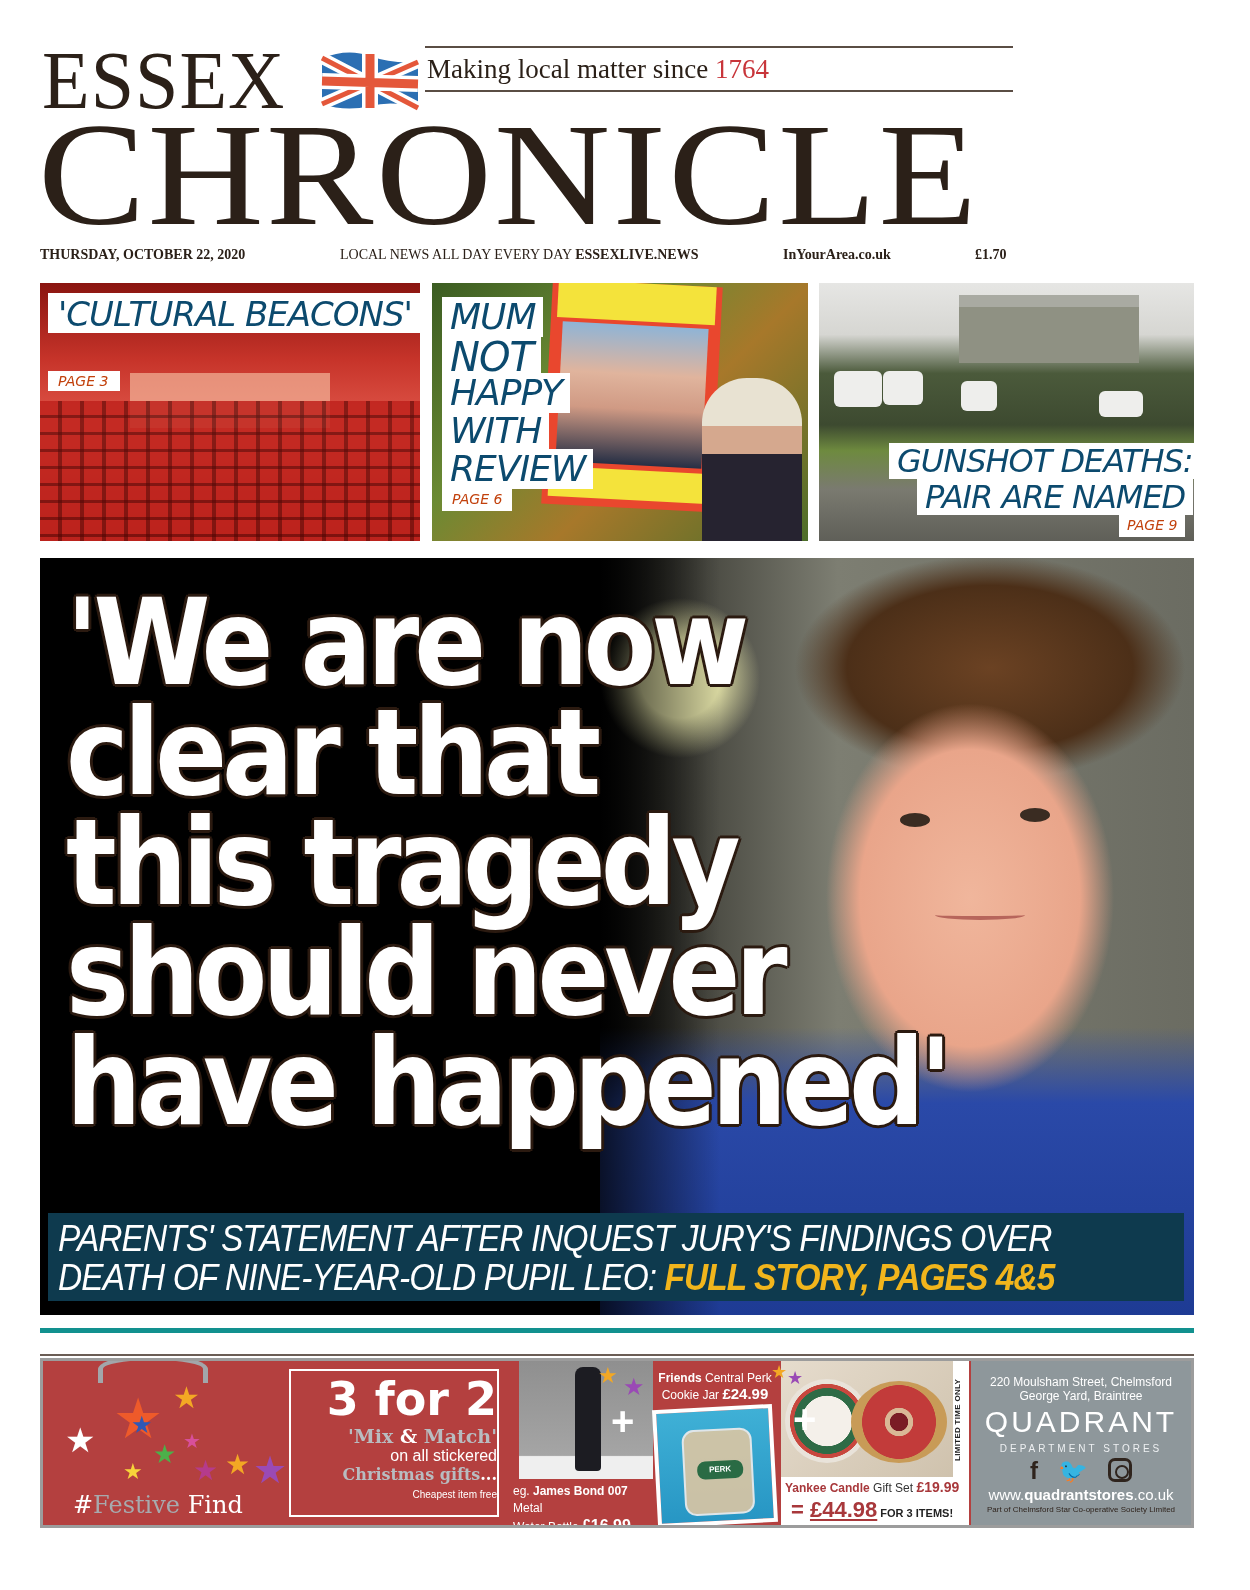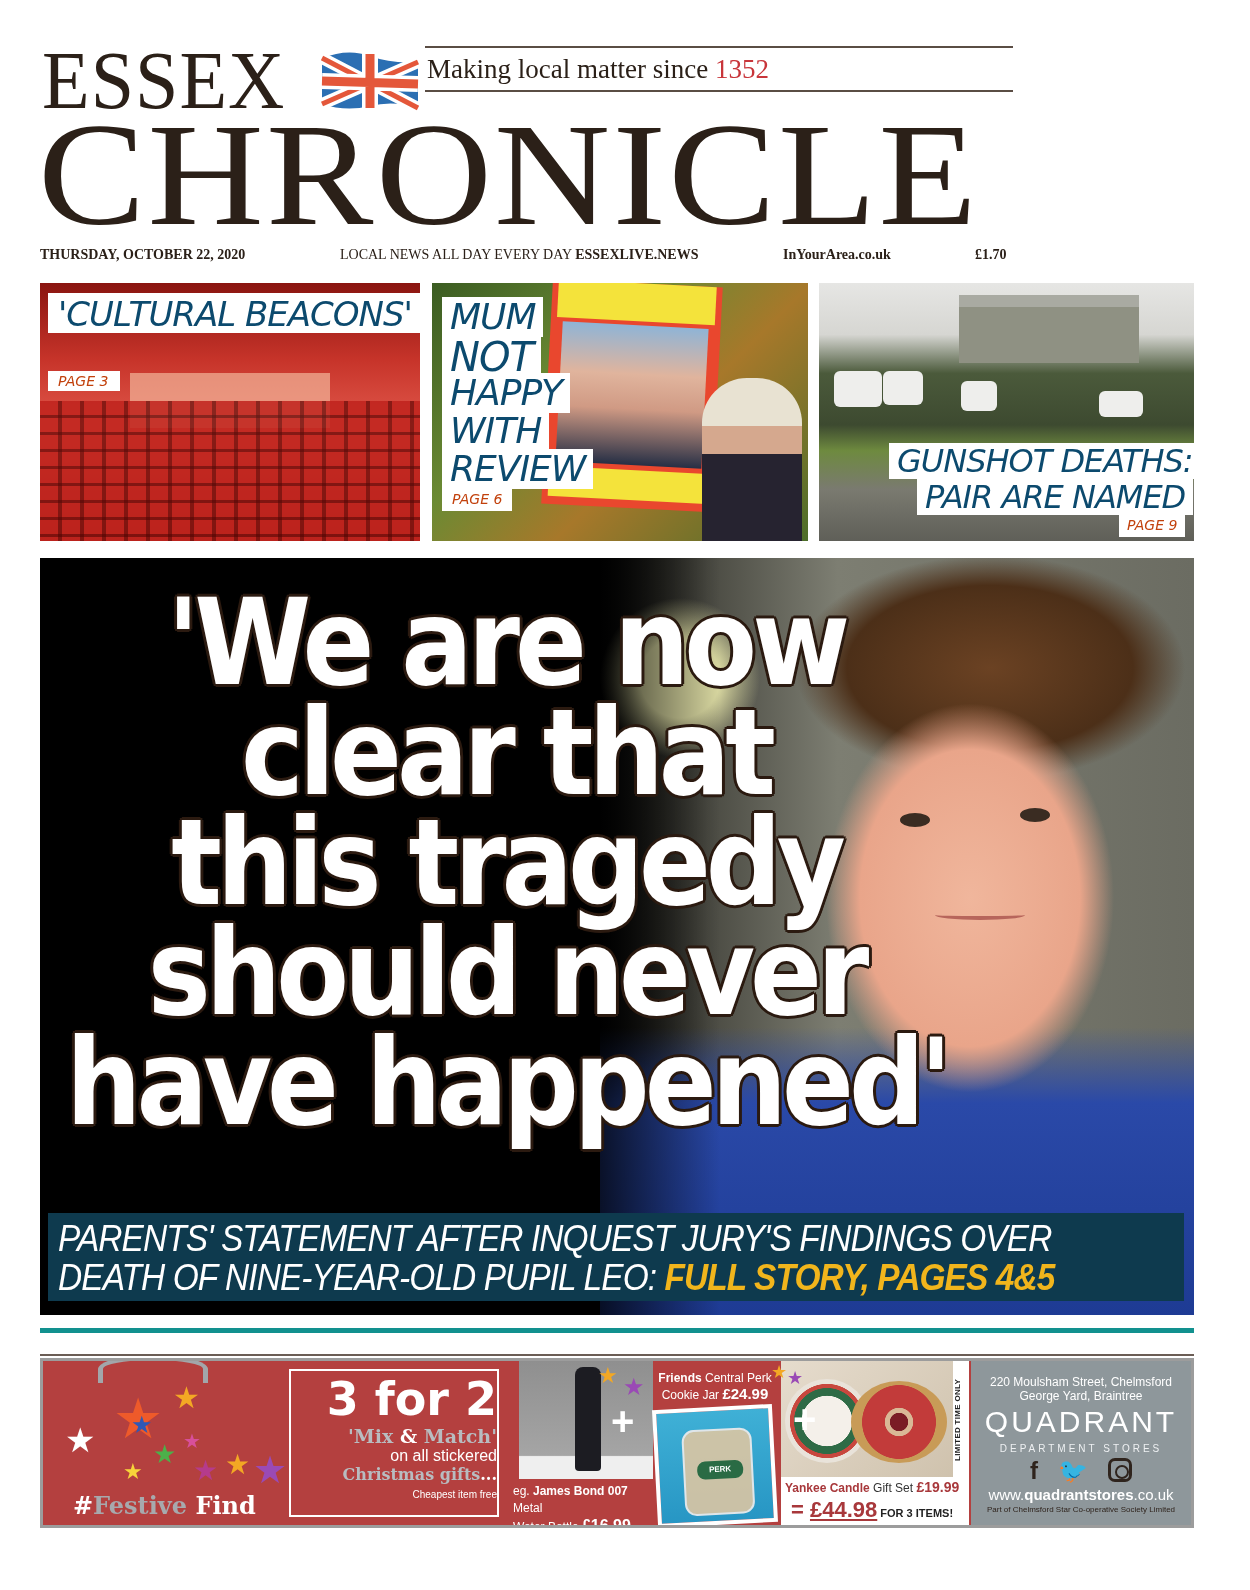--- a/index.html
+++ b/index.html
@@ -54,36 +54,36 @@
       radial-gradient(ellipse 200px 270px at 370px 340px, #f0b69c 0%, #e9a58a 55%, rgba(233,165,138,0) 72%),
       radial-gradient(ellipse 260px 150px at 390px 110px, #6b4223 0%, #4c2f18 55%, rgba(76,47,24,0) 75%),
       linear-gradient(180deg, rgba(0,0,0,0) 0%, rgba(0,0,0,0) 62%, #2a49a8 72%, #1e3b94 100%),
       radial-gradient(circle at 80px 120px, #d8d7a0 0 40px, rgba(0,0,0,0) 80px),
       linear-gradient(90deg, #000 0%, #4a4a42 18%, #7d7e72 40%, #6b6c62 100%); }
   .eye { position:absolute; width:30px; height:14px; border-radius:50%; background:#3a2c22; }
   .mouth { position:absolute; width:90px; height:10px; border-bottom: 4px solid #b7655b; border-radius: 0 0 50% 50%; }
   .fade { position:absolute; left: 520px; top: 0; width: 160px; bottom: 0; background: linear-gradient(90deg,#000 0%, rgba(0,0,0,0) 100%); }
 
   .headline { position:absolute; left: 26px; top: 24px; width: 880px; color: #fff; font-family: "DejaVu Sans", sans-serif; font-weight: bold; font-size: 106px; line-height: 110px; letter-spacing: -5px;
-    text-shadow: 3px 0 0 #2b1a10, -3px 0 0 #2b1a10, 0 3px 0 #2b1a10, 0 -3px 0 #2b1a10, 2px 2px 0 #2b1a10, -2px -2px 0 #2b1a10, 2px -2px 0 #2b1a10, -2px 2px 0 #2b1a10; text-align: center; }
+    text-shadow: 3px 0 0 #2b1a10, -3px 0 0 #2b1a10, 0 3px 0 #2b1a10, 0 -3px 0 #2b1a10, 2px 2px 0 #2b1a10, -2px -2px 0 #2b1a10, 2px -2px 0 #2b1a10, -2px 2px 0 #2b1a10; }
   .headline div { white-space: nowrap; transform: scaleY(1.12); transform-origin: top left; }
 
   .standfirst { position:absolute; left: 8px; top: 655px; width: 1136px; height: 88px; background: #0e3a4e; padding: 6px 12px 0 10px; }
   .standfirst .line { font-family: "Liberation Sans", sans-serif; font-style: italic; font-size: 36px; color: #fff; line-height: 39px; white-space: nowrap; letter-spacing: -1px; transform: scaleX(0.93); transform-origin: left; }
   .standfirst .hl { color: #f1b51c; font-weight: bold; }
 
   .teal-rule { left: 40px; top: 1328px; width: 1154px; height: 5px; background: #12918f; }
 
   
   .ad-rule { left: 40px; top: 1354px; width: 1154px; height: 2px; background: #6b5d55; }
   .ad { left: 40px; top: 1358px; width: 1154px; height: 170px; background: #b4403f; border: 3px solid #9c9c9c; overflow: hidden; }
   .ad-festive { position:absolute; left: 0; top: 0; width: 240px; height: 164px; }
   .bow { position:absolute; left: 55px; top: -6px; width: 110px; height: 28px; border: 5px solid #a2a6aa; border-radius: 50% 50% 0 0; border-bottom: none; }
   .star { position:absolute; font-size: 26px; line-height: 1; }
-  .festive-text { position:absolute; left: 30px; top: 130px; font-family: "DejaVu Serif", serif; font-weight: bold; font-size: 24px; color: #fff; white-space: nowrap; }
+  .festive-text { position:absolute; left: 30px; top: 130px; font-family: "DejaVu Serif", serif; font-weight: normal; font-size: 24px; color: #fff; white-space: nowrap; }
   .festive-text .grey { color: #a7a9ad; }
 
   .ad-offer { position:absolute; left: 246px; top: 8px; width: 210px; height: 148px; border: 2px solid #fff; text-align: right; color: #fff; }
   .offer-big { font-family: "DejaVu Sans", sans-serif; font-weight: bold; font-size: 46px; line-height: 52px; margin-top: 2px; }
   .offer-mm { font-family: "DejaVu Serif", serif; font-weight: bold; font-size: 19px; color: #b8bcc0; line-height: 22px; }
   .offer-mm .amp { color: #fff; }
   .offer-on { font-size: 16px; line-height: 18px; }
   .offer-cg { font-family: "DejaVu Serif", serif; font-weight: bold; font-size: 16px; color: #b8bcc0; line-height: 20px; }
   .offer-cg .dots { color: #fff; }
   .offer-free { font-size: 10px; margin-top: 4px; }
@@ -130,21 +130,21 @@
 
 <div class="abs essex">ESSEX</div>
 <svg class="abs flag" viewBox="0 0 104 66">
   <path d="M4 10 Q30 0 52 8 T100 14 L100 60 Q76 52 52 58 T4 56 Z" fill="#2b6fb3"></path>
   <path d="M4 10 L100 60 M100 14 L4 56" stroke="#fff" stroke-width="12"></path>
   <path d="M4 10 L100 60 M100 14 L4 56" stroke="#e4573a" stroke-width="5"></path>
   <path d="M52 6 L52 60 M4 33 L100 36" stroke="#fff" stroke-width="16"></path>
   <path d="M52 6 L52 60 M4 33 L100 36" stroke="#e4573a" stroke-width="9"></path>
 </svg>
 <div class="abs tagline-rule-top"></div>
-<div class="abs tagline"><span>Making local matter since </span><span class="year">1352</span></div>
+<div class="abs tagline"><span>Making local matter since </span><span class="year">1764</span></div>
 <div class="abs tagline-rule-bot"></div>
 <div class="abs chronicle">CHRONICLE</div>
 
 <div class="abs dateline dl-date b">THURSDAY, OCTOBER 22, 2020</div>
 <div class="abs dateline dl-local"><span>LOCAL NEWS ALL DAY EVERY DAY </span><span class="b">ESSEXLIVE.NEWS</span></div>
 <div class="abs dateline dl-iya">InYourArea.co.uk</div>
 <div class="abs dateline dl-price">£1.70</div>
 
 <div class="abs teaser t1">
   <div class="stage"></div>

